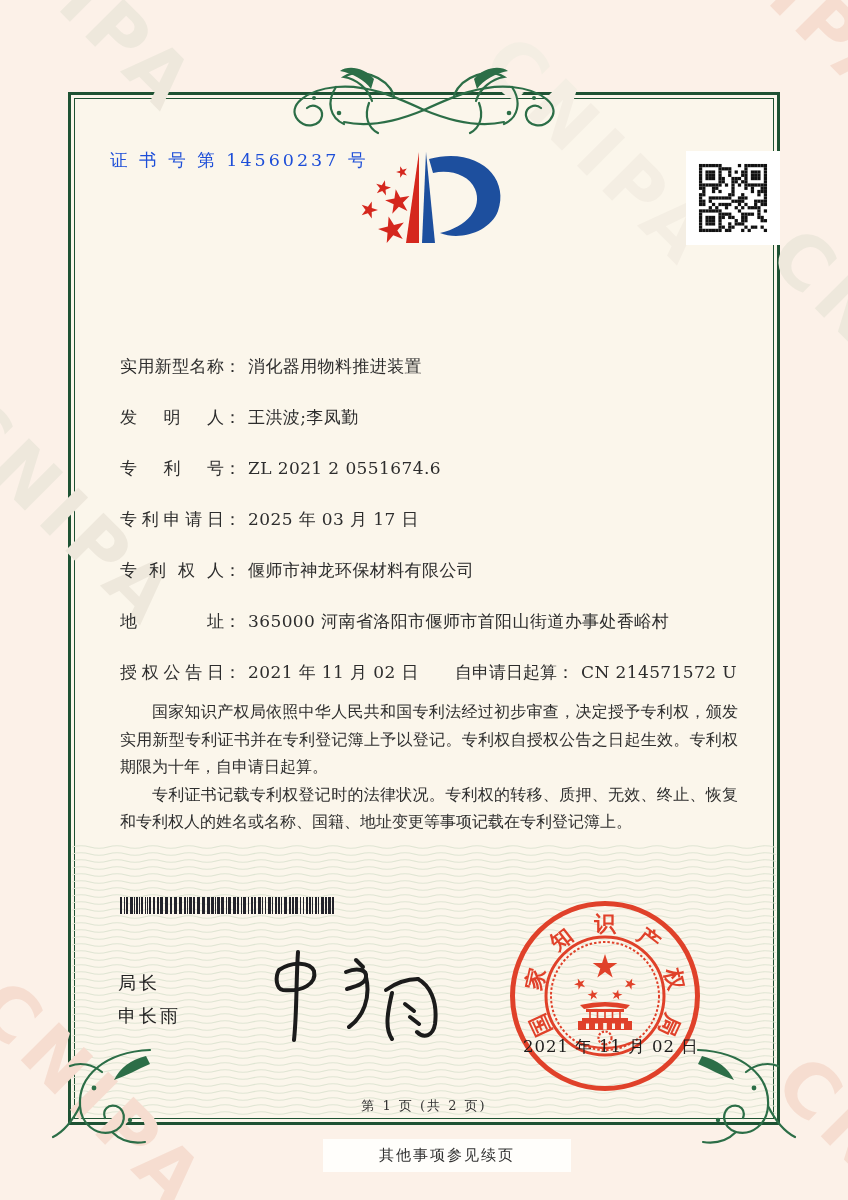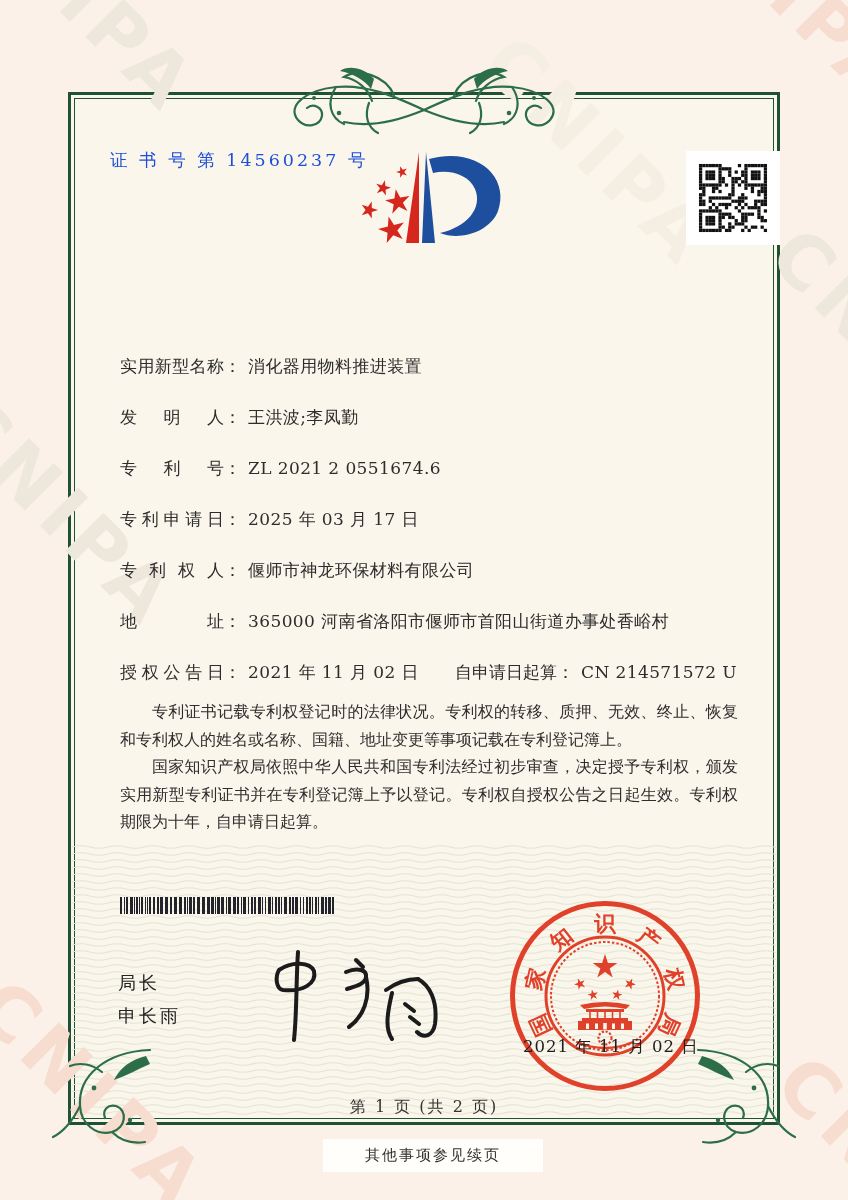--- a/index.html
+++ b/index.html
@@ -39,22 +39,22 @@
   .paras{position:absolute;left:120px;top:698px;width:618px;font-size:16px;
          line-height:1.72;text-align:justify;color:#2e2e2e;}
   .paras p{margin:0;text-indent:2em;}
   .barcode{position:absolute;left:120px;top:897px;width:218px;height:17px;display:flex;align-items:stretch;}
   .barcode span{background:#23232b;height:100%;}
   .barcode span.sp{background:transparent;}
   .director-title{position:absolute;left:118px;top:971px;font-size:18px;letter-spacing:3px;color:#222;}
   .director-name{position:absolute;left:118px;top:1004px;font-size:18px;letter-spacing:3px;color:#222;}
   .signature{position:absolute;left:252px;top:946px;z-index:5;}
   .page-footer{position:absolute;left:0;top:1097px;width:100%;text-align:center;
-               font-size:16px;letter-spacing:2px;color:#333;}
-  .cont-note{position:absolute;left:323px;top:1139px;width:220px;height:33px;background:#fffefb;
+               font-size:13px;letter-spacing:2px;color:#333;}
+  .cont-note{position:absolute;left:323px;top:1139px;width:248px;height:33px;background:#fffefb;
              display:flex;align-items:center;justify-content:center;font-size:15px;
              letter-spacing:2px;color:#303030;z-index:6;}
 
   
   .waves{position:absolute;left:72px;top:842px;z-index:1;}
 
   
   .seal{position:absolute;left:510px;top:901px;width:190px;height:190px;border:5px solid #df3820;
         border-radius:50%;box-sizing:border-box;z-index:6;opacity:.95;}
   .seal-ring span{position:absolute;left:50%;top:50%;width:24px;height:26px;margin:-14px 0 0 -12px;
@@ -441,22 +441,22 @@
       <span class="lbl">地址</span><span class="colon">：</span><span class="val">365000  河南省洛阳市偃师市首阳山街道办事处香峪村</span>
     </div>
     <div class="field-row" style="top:661px;">
       <span class="lbl">授权公告日</span><span class="colon">：</span><span class="val">2021 年 11 月 02 日</span>
       <span class="pair2">
         <span>自申请日起算</span><span class="colon">：</span><span class="val">CN 214571572 U</span>
       </span>
     </div>
 
     <div class="paras">
+      <p>国家知识产权局依照中华人民共和国专利法经过初步审查，决定授予专利权，颁发实用新型专利证书并在专利登记簿上予以登记。专利权自授权公告之日起生效。专利权期限为十年，自申请日起算。</p>
       <p>专利证书记载专利权登记时的法律状况。专利权的转移、质押、无效、终止、恢复和专利权人的姓名或名称、国籍、地址变更等事项记载在专利登记簿上。</p>
-      <p>国家知识产权局依照中华人民共和国专利法经过初步审查，决定授予专利权，颁发实用新型专利证书并在专利登记簿上予以登记。专利权自授权公告之日起生效。专利权期限为十年，自申请日起算。</p>
     </div>
 
     <div class="barcode">
         <span style="width:2px"></span>
         <span class="sp" style="width:2px"></span>
         <span style="width:1px"></span>
         <span class="sp" style="width:1px"></span>
         <span style="width:2px"></span>
         <span class="sp" style="width:2px"></span>
         <span style="width:3px"></span>

